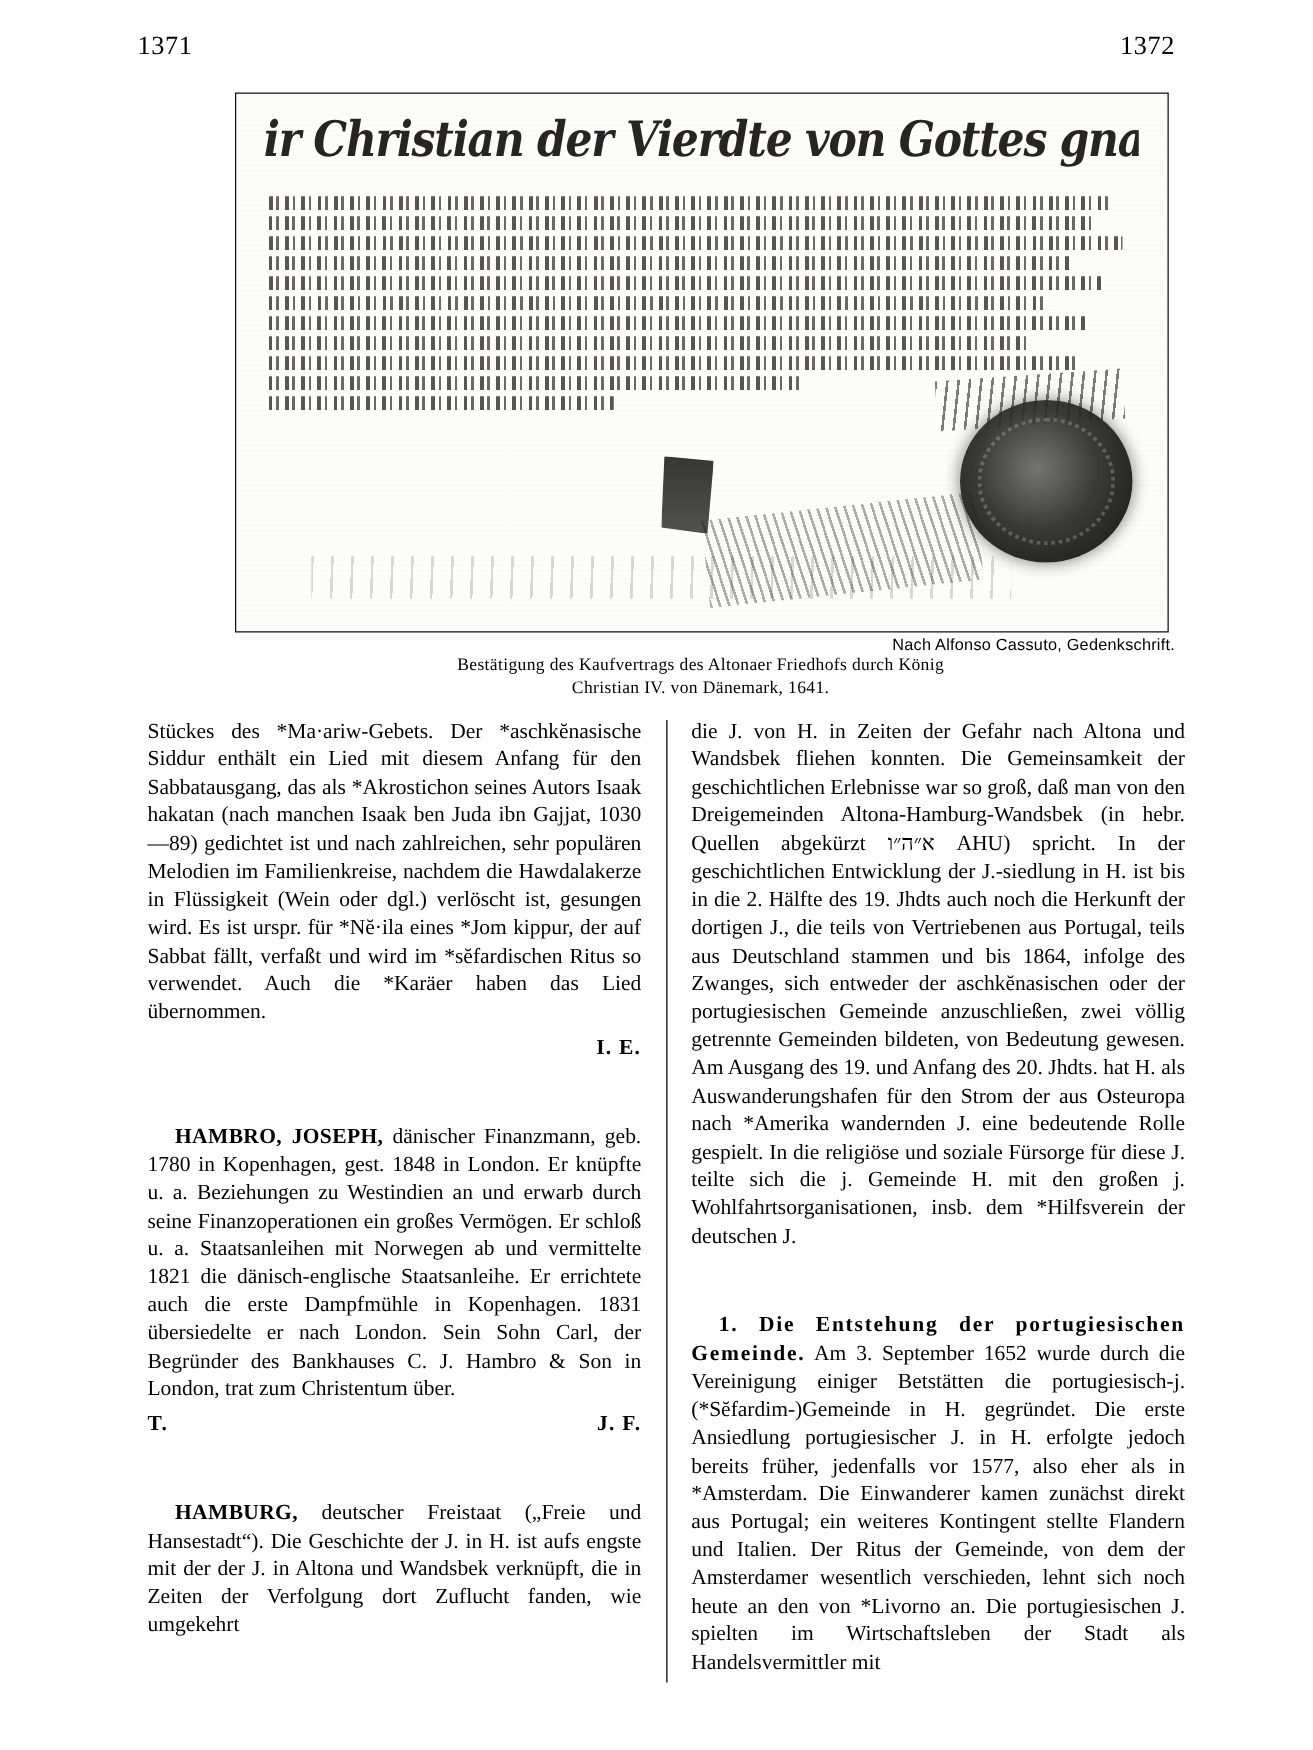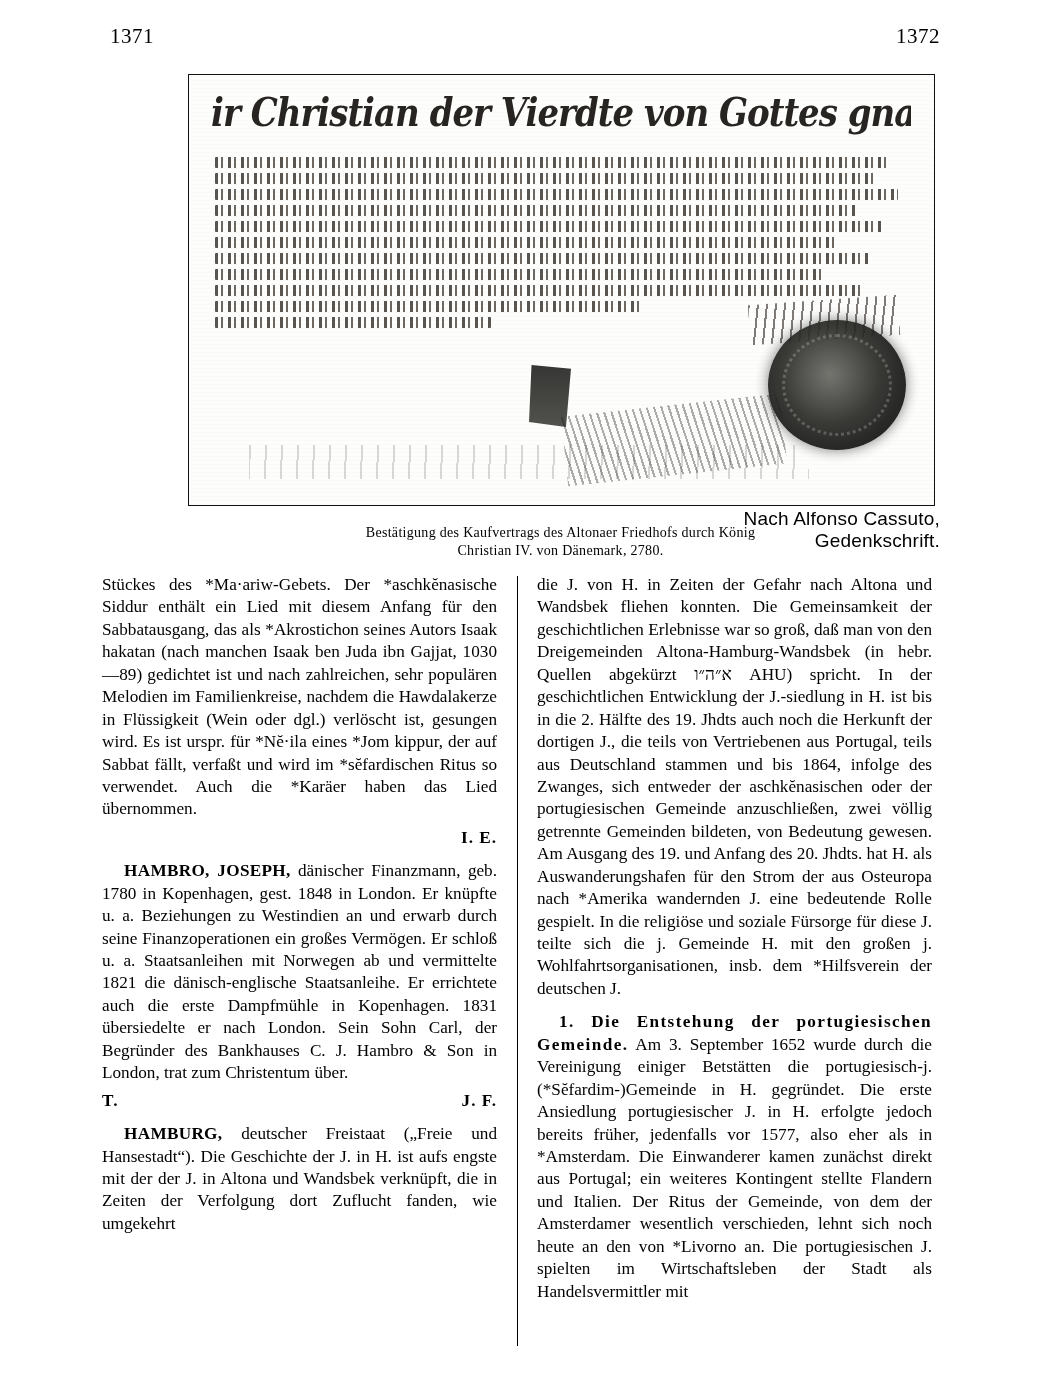--- a/index.html
+++ b/index.html
@@ -170,39 +170,39 @@
       repeating-linear-gradient(92deg, rgba(40,38,35,0.35) 0px, rgba(40,38,35,0.35) 2px, transparent 2px, transparent 16px);
     opacity: 0.5;
   }
 
   .credit {
     position: absolute;
     left: 690px;
     top: 508px;
     width: 250px;
     text-align: right;
-    font-size: 19px;
+    font-size: 13px;
     font-family: "Liberation Sans", sans-serif;
     letter-spacing: 0.2px;
   }
   .caption {
     position: absolute;
     left: 188px;
     top: 524px;
     width: 745px;
     text-align: center;
     font-size: 14px;
     line-height: 1.26;
     letter-spacing: 0.3px;
   }
 
   
   .cols {
     position: absolute;
-    left: 102px;
+    left: 118px;
     top: 574px;
     width: 830px;
     height: 780px;
   }
   .col {
     position: absolute;
     top: 0;
     width: 395px;
     font-size: 17.2px;
     line-height: 1.305;
@@ -214,21 +214,21 @@
   .col.right { left: 435px; }
   .rule {
     position: absolute;
     left: 415px;
     top: 2px;
     width: 1px;
     height: 770px;
     background: #000;
   }
   p { margin: 0 0 0 0; }
-  p.ind { text-indent: 22px; }
+  p.ind { text-indent: 22px; margin-top: 38px; }
   .lit {
     font-size: 15.4px;
     line-height: 1.27;
     text-indent: 22px;
   }
   .lit b { font-size: 16.2px; }
   .sig-line {
     text-align: right;
     font-weight: bold;
     letter-spacing: 1px;
@@ -275,21 +275,21 @@
     <div class="ribbon"></div>
     <div class="seal-tail"></div>
     <div class="seal"></div>
     <div class="smudge"></div>
   </div>
 
   <div class="credit">Nach Alfonso Cassuto, Gedenkschrift.</div>
 
   <div class="caption">
     <div>Bestätigung des Kaufvertrags des Altonaer Friedhofs durch König</div>
-    <div>Christian IV. von Dänemark, 2780.</div>
+    <div>Christian IV. von Dänemark, 1641.</div>
   </div>
 
   <div class="cols">
     <div class="rule"></div>
 
     <div class="col left">
       <p>Stückes des *Ma·ariw-Gebets. Der *aschkĕnasische Siddur enthält ein Lied mit diesem Anfang für den Sabbatausgang, das als *Akrostichon seines Autors Isaak hakatan (nach manchen Isaak ben Juda ibn Gajjat, 1030—89) gedichtet ist und nach zahlreichen, sehr populären Melodien im Familienkreise, nachdem die Hawdalakerze in Flüssigkeit (Wein oder dgl.) verlöscht ist, gesungen wird. Es ist urspr. für *Nĕ·ila eines *Jom kippur, der auf Sabbat fällt, verfaßt und wird im *sĕfardischen Ritus so verwendet. Auch die *Karäer haben das Lied übernommen.</p>
       <div class="smallgap"></div>
       <p class="sig-line">I. E.</p>
       <div class="blockgap"></div>

